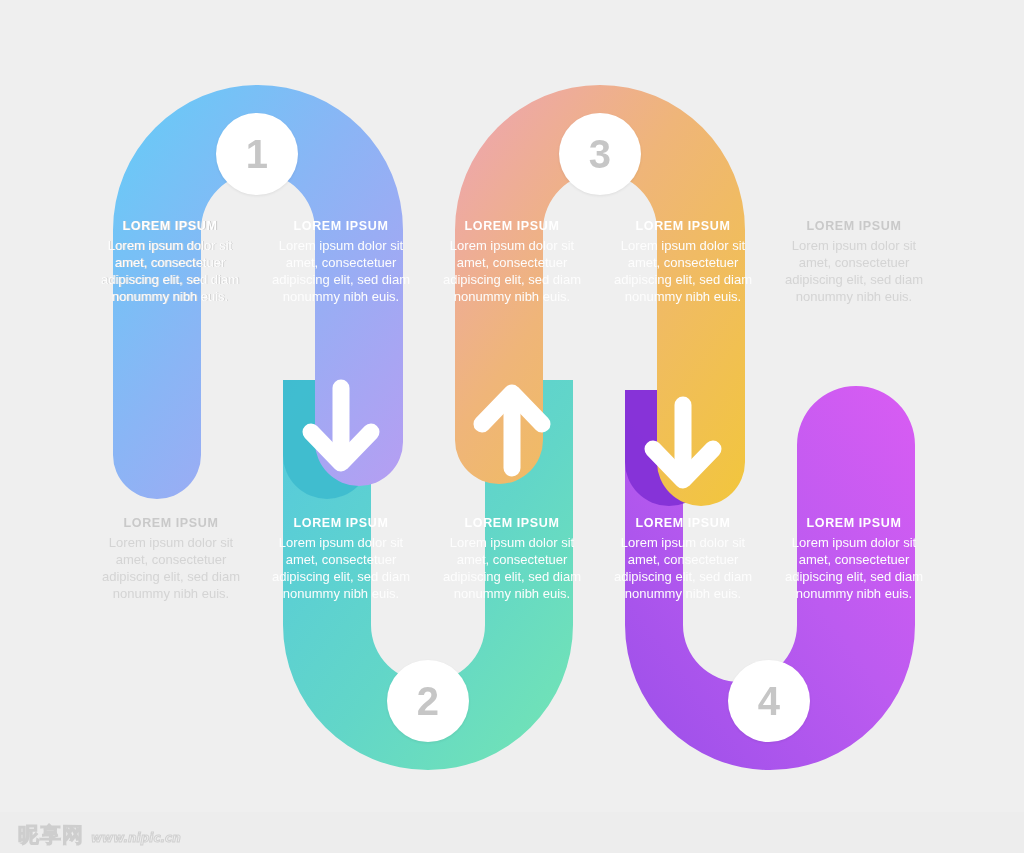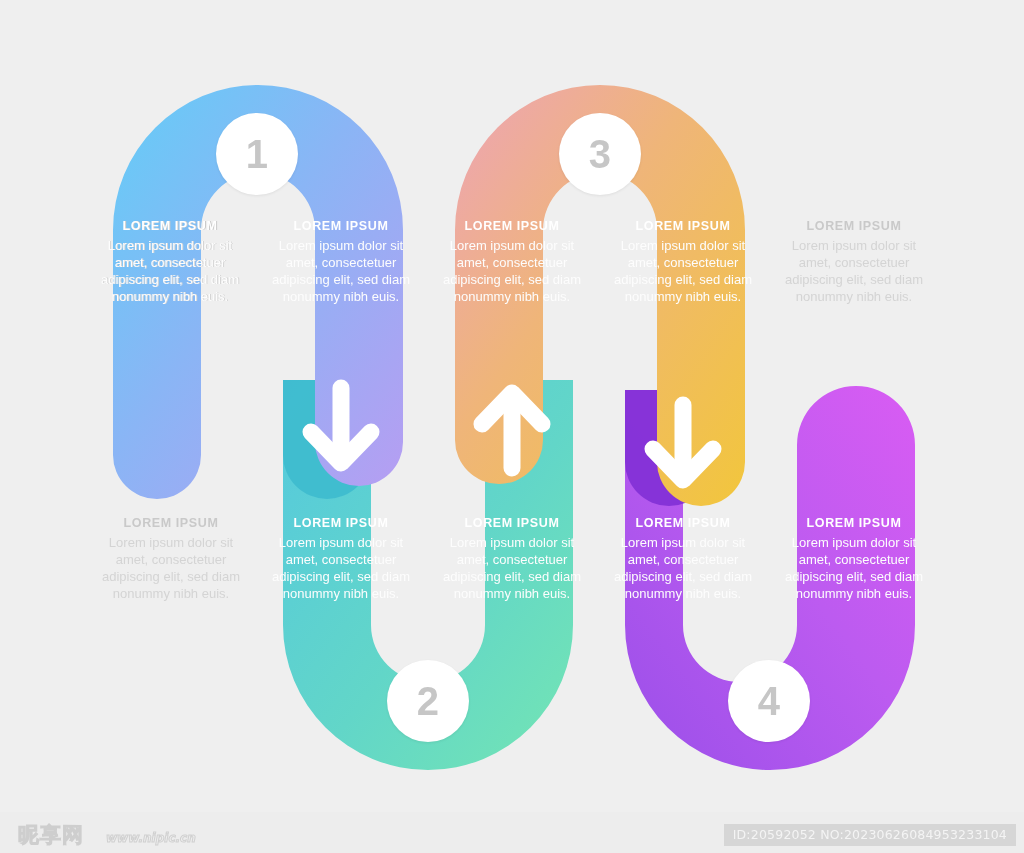--- a/index.html
+++ b/index.html
@@ -83,21 +83,21 @@
     width: 1024px;
     height: 41px;
     background: #ededed;
   }
   #wm-logo {
     position: absolute;
     left: 18px;
     top: 9px;
     display: flex;
     align-items: baseline;
-    gap: 22px;
+    gap: 7px;
     opacity: 0.95;
   }
   #wm-logo .wm-cn {
     font-size: 21px;
     font-weight: bold;
     letter-spacing: 1px;
     color: transparent;
     -webkit-text-stroke: 1px #cdcdcd;
     text-shadow: 0 0 0 rgba(0,0,0,0);
     font-family: "DejaVu Sans", sans-serif;
@@ -311,14 +311,13 @@
     <span class="tb-body">Lorem ipsum dolor sit amet, consectetuer adipiscing elit, sed diam nonummy nibh euis.</span>
   </div>
 
 </div>
 
 <div id="watermark-bar">
   <div id="wm-logo">
     <span class="wm-cn">昵享网</span>
     <span class="wm-url">www.nipic.cn</span>
   </div>
-  <div id="wm-id">ID:20592052 NO:20230626084953233104</div>
 </div>
 
 </body></html>

